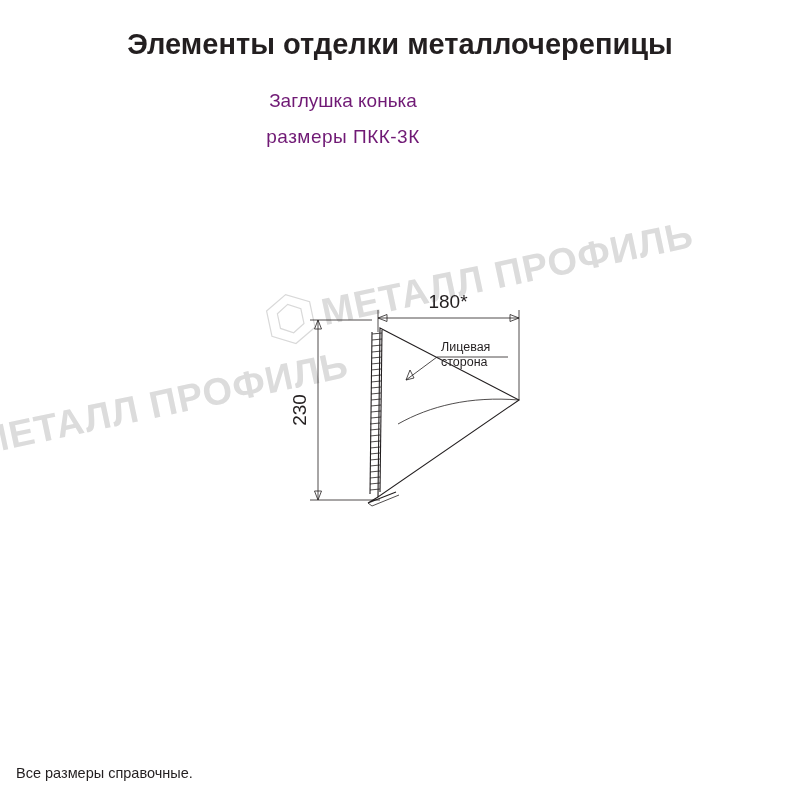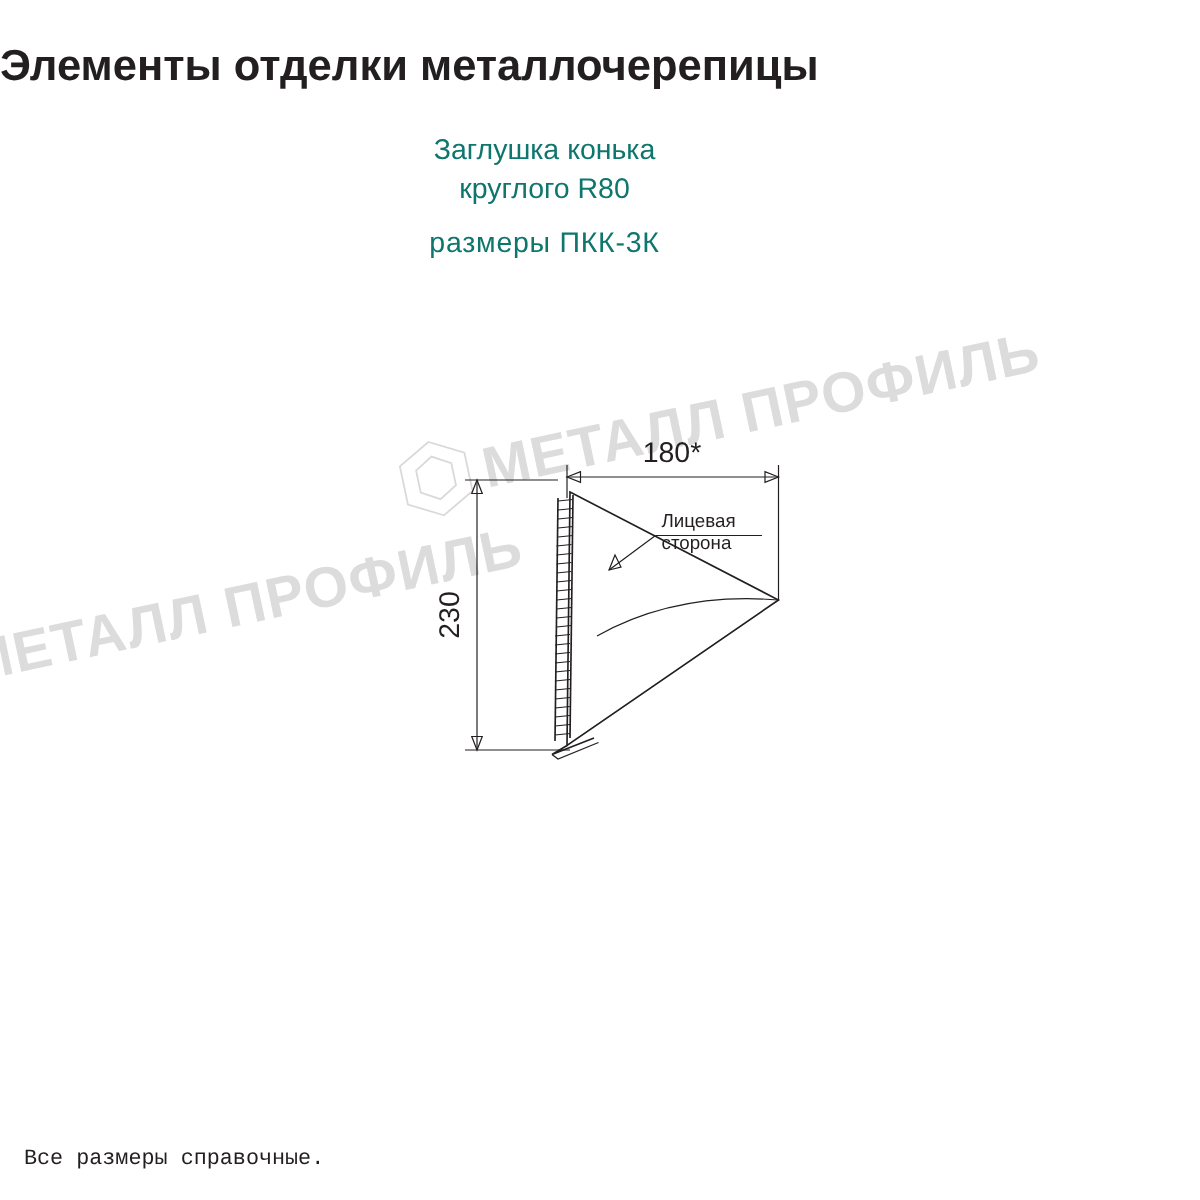--- a/index.html
+++ b/index.html
@@ -18,34 +18,33 @@
   .page {
     position: relative;
     width: 800px;
     height: 800px;
   }
   .title {
     position: absolute;
     top: 28px;
     left: 0;
     width: 800px;
-    text-align: left;
+    text-align: center;
     font-size: 29px;
     font-weight: bold;
     letter-spacing: 0px;
     color: #231f20;
   }
   .subtitle-block {
     position: absolute;
     top: 88px;
     left: 0;
     width: 686px;
     text-align: center;
-    color: #0f766e;
-    margin-left: 20px;
+    color: #701a75;
   }
   .subtitle-line {
     font-size: 19px;
     line-height: 26px;
   }
   .subtitle-line.code {
     margin-top: 10px;
     letter-spacing: 0.5px;
   }
   .drawing {
@@ -58,21 +57,20 @@
   .footer {
     position: absolute;
     left: 16px;
     bottom: 16px;
     font-size: 14.5px;
     line-height: 21px;
     color: #231f20;
   }
   .footer div {
     white-space: nowrap;
-    font-family: Liberation Mono, monospace;
   }
   svg {
     display: block;
   }
   .wm {
     fill: none;
     stroke: #d9d9d9;
     stroke-width: 1.2;
   }
   .wm-text {
@@ -109,21 +107,20 @@
 </style>
 </head>
 <body>
 
 <div class="page">
 
   <div class="title">Элементы отделки металлочерепицы</div>
 
   <div class="subtitle-block">
     <div class="subtitle-line">Заглушка конька</div>
-    <div class="subtitle-line">круглого R80</div>
     <div class="subtitle-line code">размеры  ПКК-3К</div>
   </div>
 
   <div class="drawing">
     <svg width="800" height="420" viewBox="0 0 800 420">
 
       <g transform="translate(255,95) rotate(-12)">
         <g class="wm">
           <path d="M8 18 L30 6 L52 18 L52 44 L30 56 L8 44 Z"></path>
           <path d="M18 23 L30 16 L42 23 L42 38 L30 45 L18 38 Z"></path>

